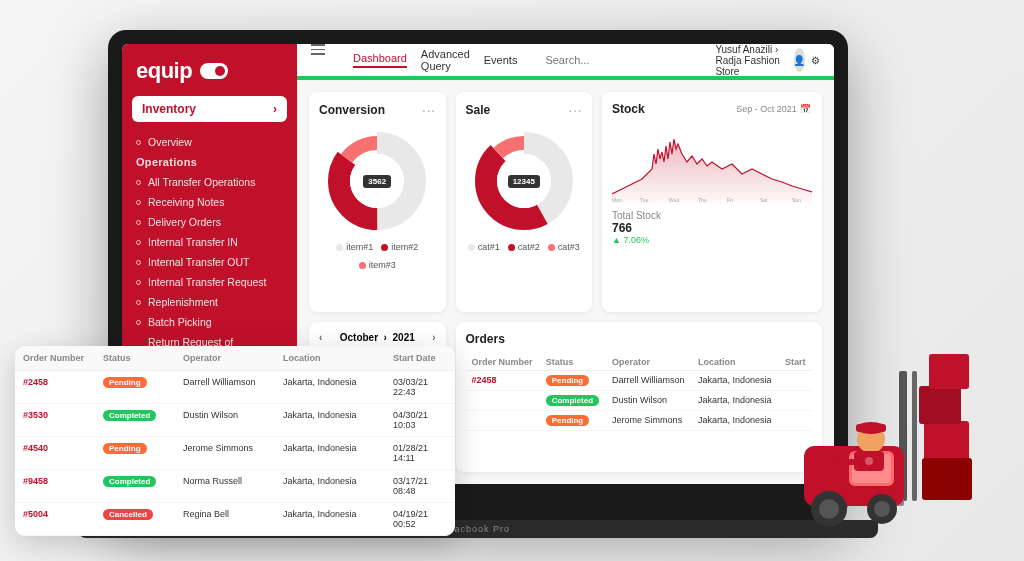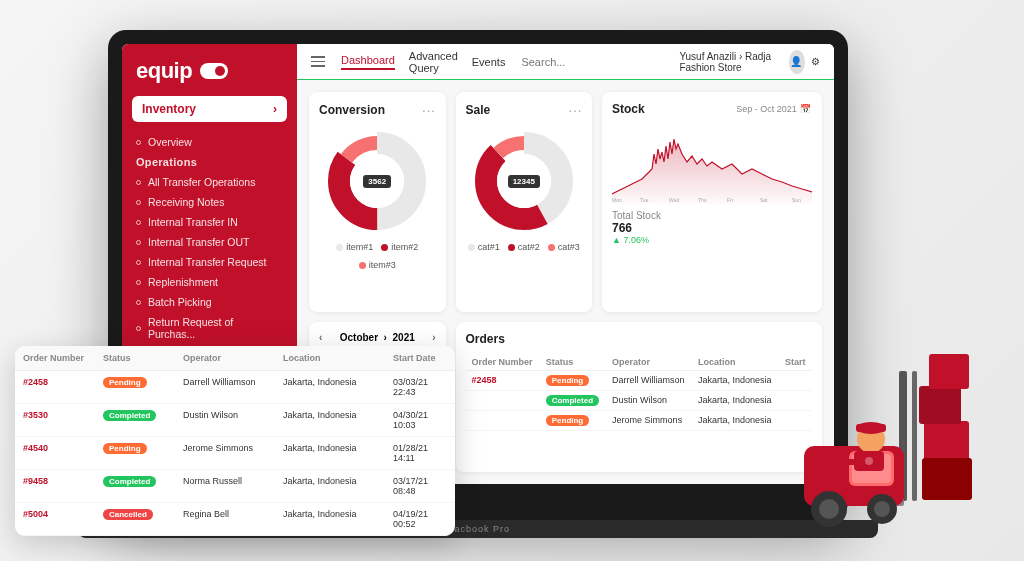--- a/index.html
+++ b/index.html
@@ -134,24 +134,23 @@
       flex-direction: column;
       background: #f7f7f7;
       overflow: hidden;
     }
 
     
     .topbar {
       background: #fff;
       height: 36px;
       display: flex;
-      align-items: center;
       padding: 0 14px;
-      border-bottom: 1px solid #22c55e;
-      gap: 16px;
+      border-bottom: 4px solid #22c55e;
+      gap: 28px;
       flex-shrink: 0;
     }
     .hamburger {
       display: flex; flex-direction: column; gap: 3px; cursor: pointer;
     }
     .hamburger span { width: 14px; height: 1.5px; background: #666; display: block; }
     .topbar-nav { display: flex; gap: 14px; align-items: center; }
     .topbar-nav a {
       font-size: 11px; color: #333; cursor: pointer; text-decoration: none;
       font-weight: 500;
@@ -299,20 +298,24 @@
         <span>Overview</span>
       </div>
       <div class="sidebar-section-label">Operations</div>
       <div class="sidebar-item">
           <span class="dot"></span>
           <span>All Transfer Operations</span>
         </div>
       <div class="sidebar-item">
           <span class="dot"></span>
           <span>Receiving Notes</span>
+        </div>
+      <div class="sidebar-item">
+          <span class="dot"></span>
+          <span>Delivery Orders</span>
         </div>
       <div class="sidebar-item">
           <span class="dot"></span>
           <span>Internal Transfer IN</span>
         </div>
       <div class="sidebar-item">
           <span class="dot"></span>
           <span>Internal Transfer OUT</span>
         </div>
       <div class="sidebar-item">

